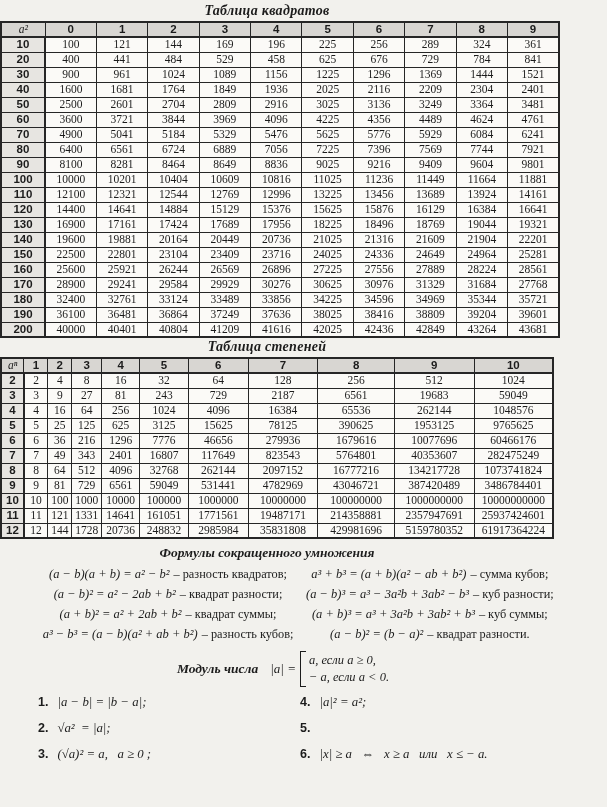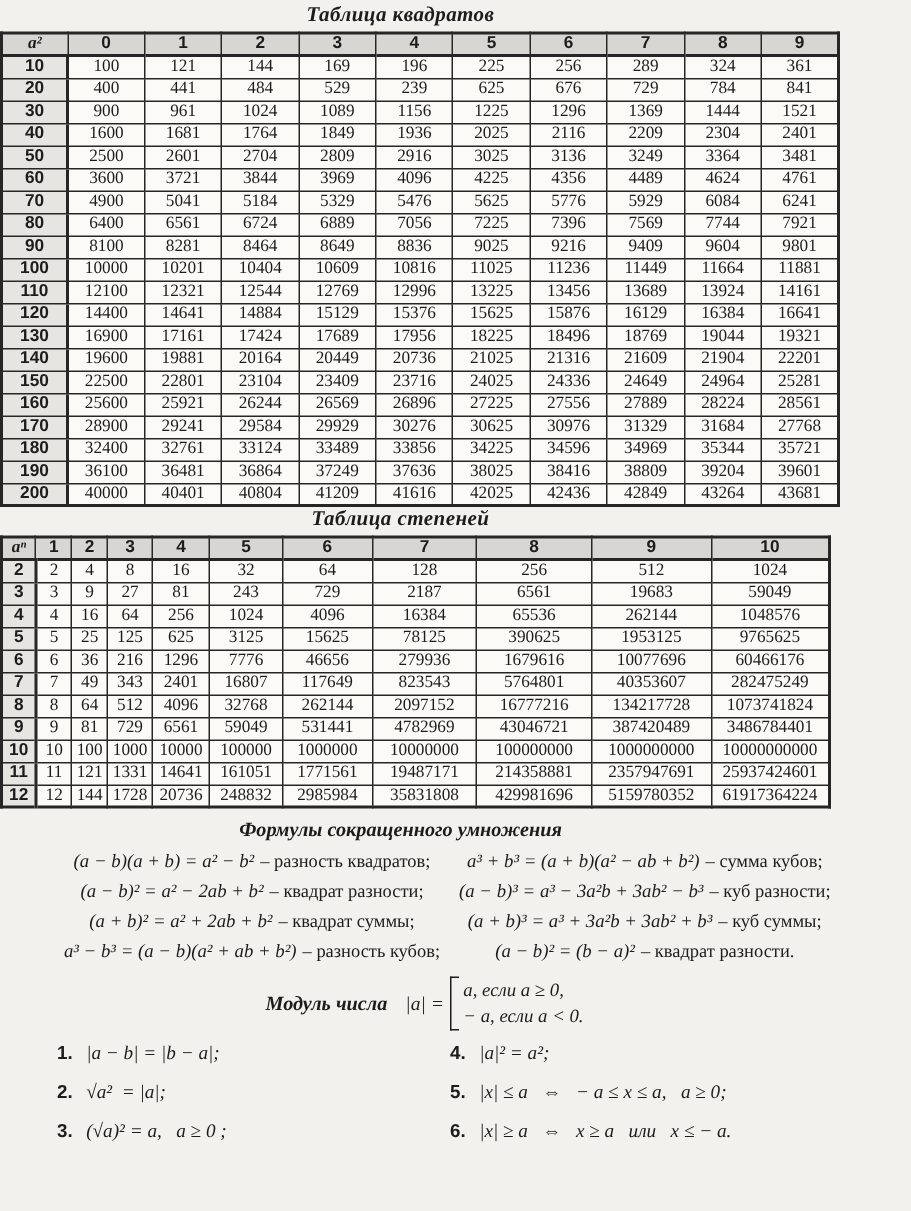--- a/index.html
+++ b/index.html
@@ -29,21 +29,21 @@
     border:1px solid var(--border);text-align:center;
     font-size:11.5px;line-height:13px;height:15px;padding:0 2px;
     font-family:"Liberation Serif",serif;
   }
   .num-table thead th{
     background:var(--header_bg);
     font-family:"Liberation Sans","DejaVu Sans",sans-serif;
     font-weight:bold;border-bottom-width:2px;font-size:11.5px;
   }
   .num-table thead th.corner{
-    font-family:"Liberation Serif",serif;font-style:italic;font-weight:bold;
+    font-family:"Liberation Serif",serif;font-style:italic;font-weight:normal;
   }
   .num-table th.rowlab{
     background:var(--label_bg);
     font-family:"Liberation Sans","DejaVu Sans",sans-serif;
     font-weight:bold;border-right-width:2px;
   }
   .squares col.cornercol{width:44px;}
 
   .section-title{
     font-family:"Liberation Serif",serif;font-style:italic;font-weight:bold;
@@ -122,21 +122,21 @@
           <td>289</td>
           <td>324</td>
           <td>361</td>
         </tr>
         <tr>
           <th class="rowlab">20</th>
           <td>400</td>
           <td>441</td>
           <td>484</td>
           <td>529</td>
-          <td>239</td>
+          <td>458</td>
           <td>625</td>
           <td>676</td>
           <td>729</td>
           <td>784</td>
           <td>841</td>
         </tr>
         <tr>
           <th class="rowlab">30</th>
           <td>900</td>
           <td>961</td>
@@ -618,21 +618,20 @@
           <span class="math">(√a)² = a,   a ≥ 0 ;</span>
         </div>
       </div>
     <div class="col" id="props-right">
         <div class="prop-row">
           <span class="num">4.</span>
           <span class="math">|a|² = a²;</span>
         </div>
         <div class="prop-row">
           <span class="num">5.</span>
-          <span class="math">|x| ≤ a   ⇔   − a ≤ x ≤ a,   a ≥ 0;</span>
         </div>
         <div class="prop-row">
           <span class="num">6.</span>
           <span class="math">|x| ≥ a   ⇔   x ≥ a   или   x ≤ − a.</span>
         </div>
       </div>
   </div>
 
 </div>
 

